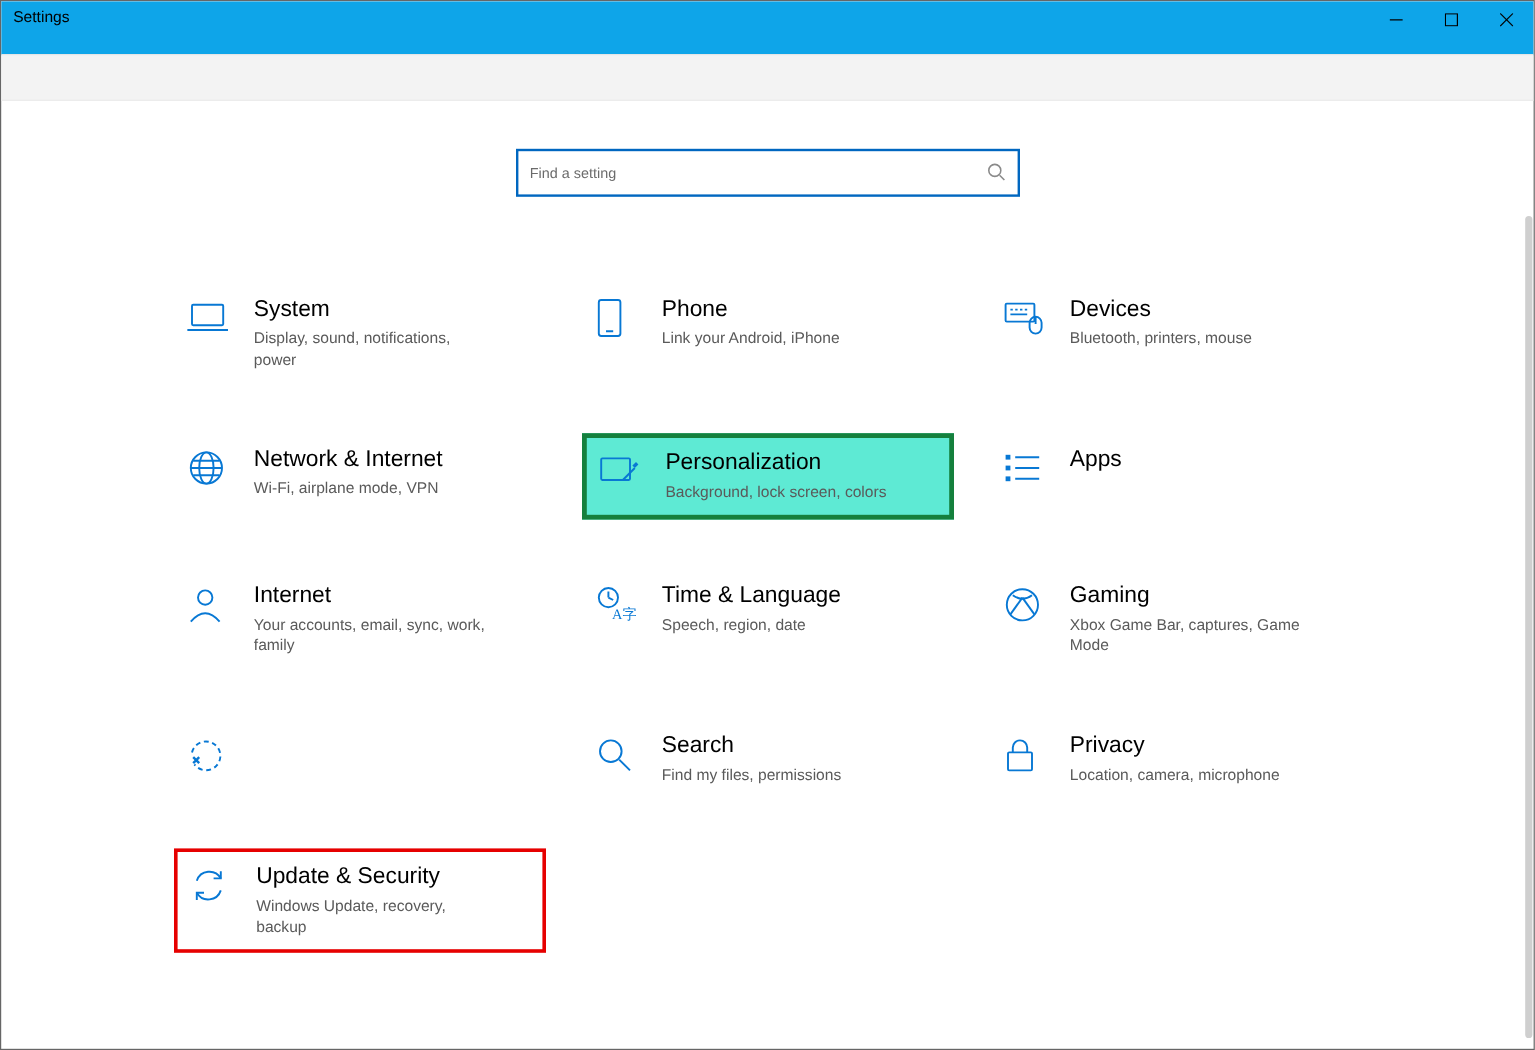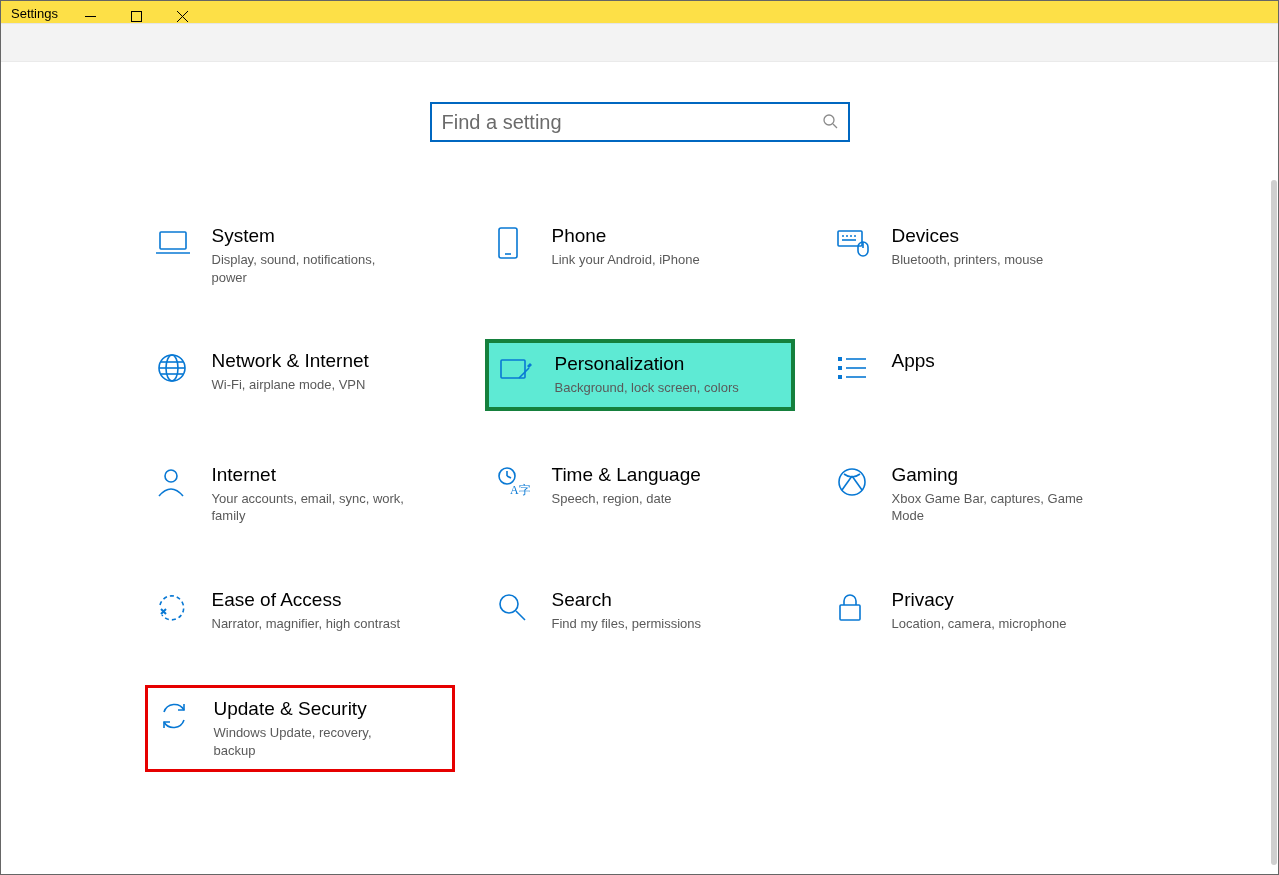--- a/index.html
+++ b/index.html
@@ -9,23 +9,23 @@
     color:#000;
     width:1279px;
     height:875px;
     overflow:hidden;
     border:1px solid #666;
   }
   
   .titlebar {
     display:flex;
     align-items:flex-start;
-    justify-content:flex-start;
-    height:23px;
-    background:#fde047;
+    justify-content:space-between;
+    height:45px;
+    background:#0ea5e9;
     border-bottom:1px solid #e5e5e5;
   }
   .titlebar .title {
     padding:5px 10px;
     font-size:13px;
     color:#000;
   }
   .titlebar .win-controls { display:flex; }
   .titlebar .win-btn {
     width:46px; height:30px;
@@ -47,21 +47,21 @@
     margin-top:40px;
   }
   .search-box {
     width:420px; height:40px;
     border:2px solid #0067c0;
     display:flex; align-items:center;
     padding:0 10px;
   }
   .search-box input {
     flex:1; border:none; outline:none;
-    font-size:20px; color:#0f172a;
+    font-size:12px; color:#0f172a;
     background:transparent;
   }
   .search-box input::placeholder { color:#6b6b6b; }
   .search-box .search-glyph { color:#6b6b6b; font-size:14px; }
 
   
   .grid {
     width:990px;
     margin:72px auto 0 auto;
     display:grid;
@@ -288,24 +288,20 @@
     </div>
   </div>
 
   <div class="category">
     <div class="cat-icon">
       <svg width="32" height="32" viewBox="0 0 32 32">
           <path d="M4 14 a12 12 0 1 1 2 10" stroke-dasharray="4 3"></path>
           <path d="M10 18 l-5 5 m0 -5 l5 5" stroke-width="2"></path>
         </svg>
     </div>
-    <div class="cat-text">
-      <div class="cat-title">Ease of Access</div>
-      <div class="cat-desc">Narrator, magnifier, high contrast</div>
-    </div>
   </div>
 
   <div class="category">
     <div class="cat-icon">
       <svg width="32" height="32" viewBox="0 0 32 32">
           <circle cx="13" cy="13" r="9"></circle>
           <line x1="20" y1="20" x2="29" y2="29"></line>
         </svg>
     </div>
     <div class="cat-text">

